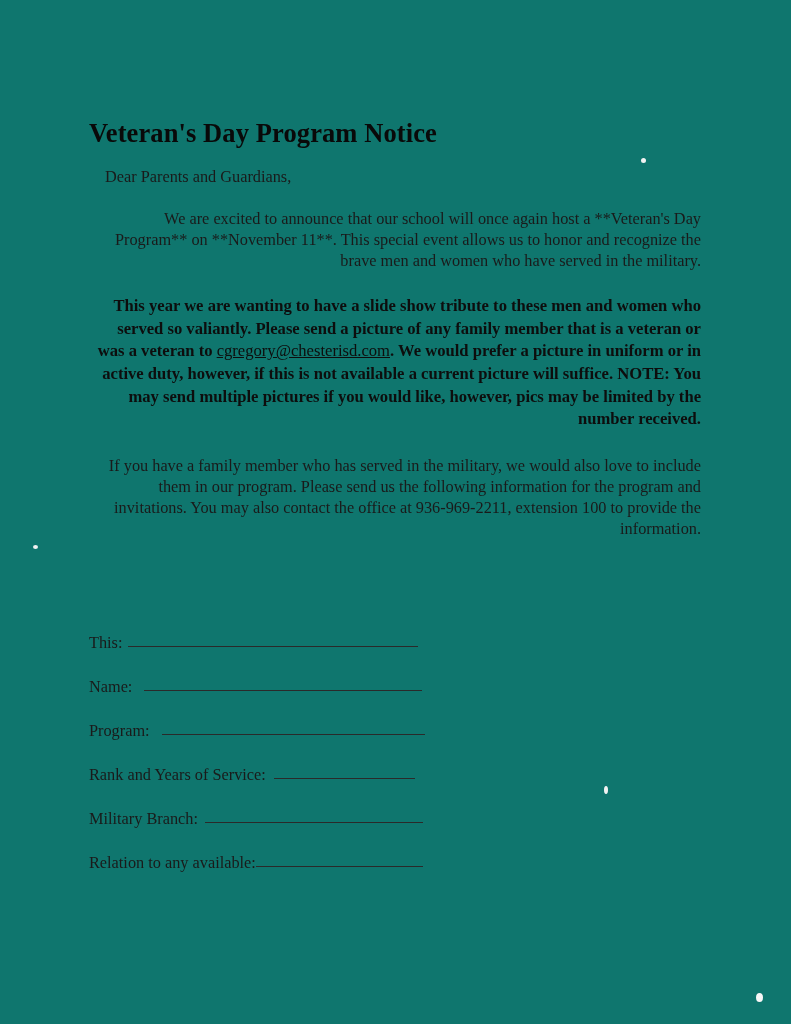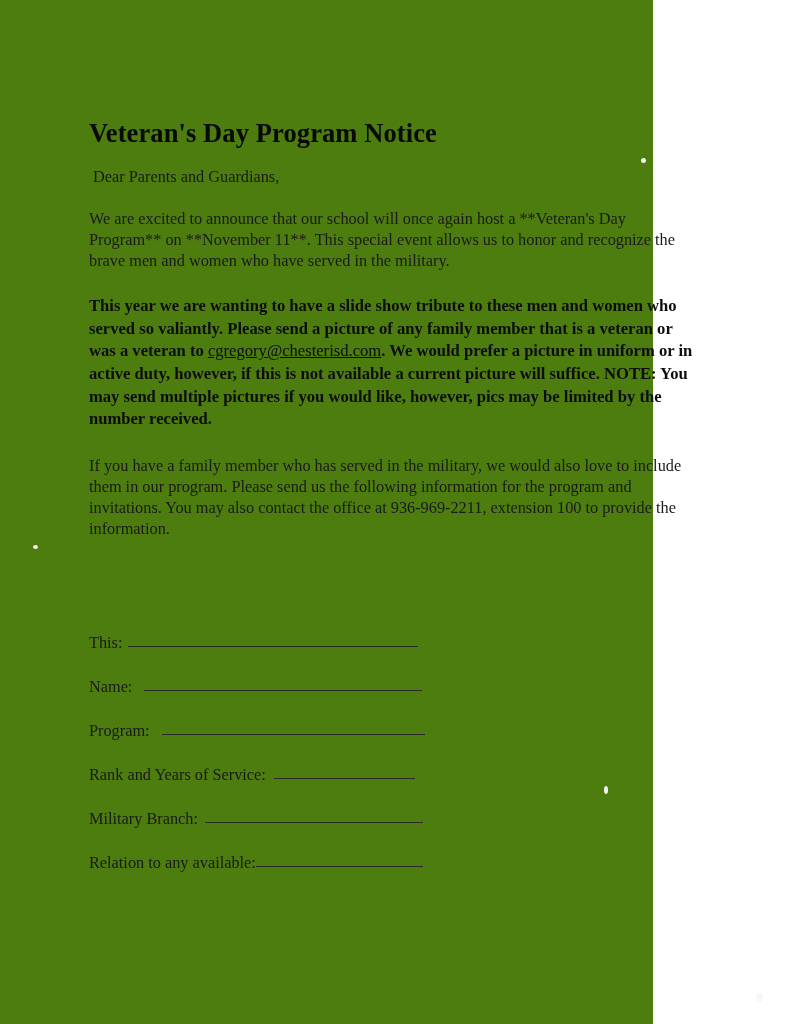--- a/index.html
+++ b/index.html
@@ -13,23 +13,23 @@
     overflow: hidden;
     font-family: "Liberation Serif", "DejaVu Serif", serif;
     color: #111111;
     position: relative;
   }
 
   .page {
     position: absolute;
     top: 0;
     left: 0;
-    width: 653px;
+    width: 791px;
     height: 1024px;
-    background: #4d7c0f;
+    background: #0f766e;
     box-sizing: border-box;
   }
 
   
   .scan-noise {
     position: absolute;
     border-radius: 50%;
     background: #f2f2f2;
     pointer-events: none;
   }
@@ -47,30 +47,30 @@
     font-size: 26.5px;
     letter-spacing: 0.1px;
     line-height: 1.2;
     margin: 0 0 16px 0;
     color: #090909;
   }
 
   .salutation {
     font-size: 16.3px;
     line-height: 1.32;
-    margin: 0 0 22px 4px;
+    margin: 0 0 22px 16px;
     color: #1a1a1a;
   }
 
   p.body-para {
     font-size: 16.3px;
     line-height: 1.28;
     margin: 0 0 23px 0;
     color: #1a1a1a;
-    text-align: left;
+    text-align: right;
   }
 
   p.body-para.bold-block {
     font-weight: bold;
     font-size: 16.6px;
     line-height: 1.37;
     margin-bottom: 25px;
     color: #0d0d0d;
   }
 

